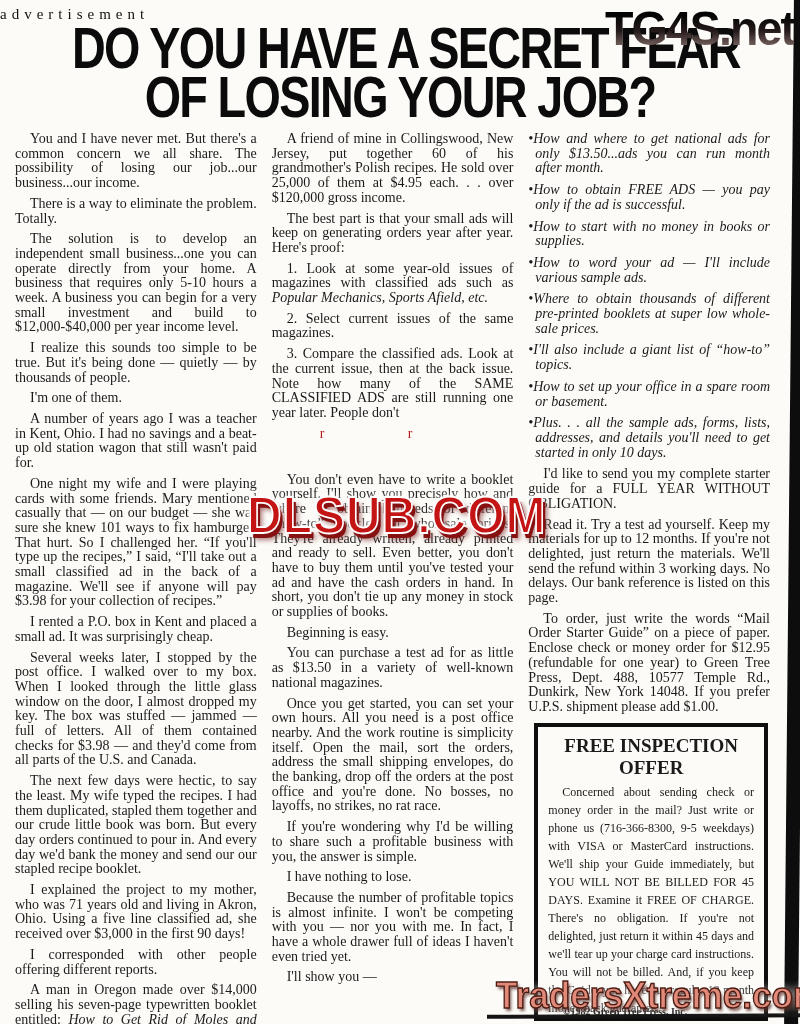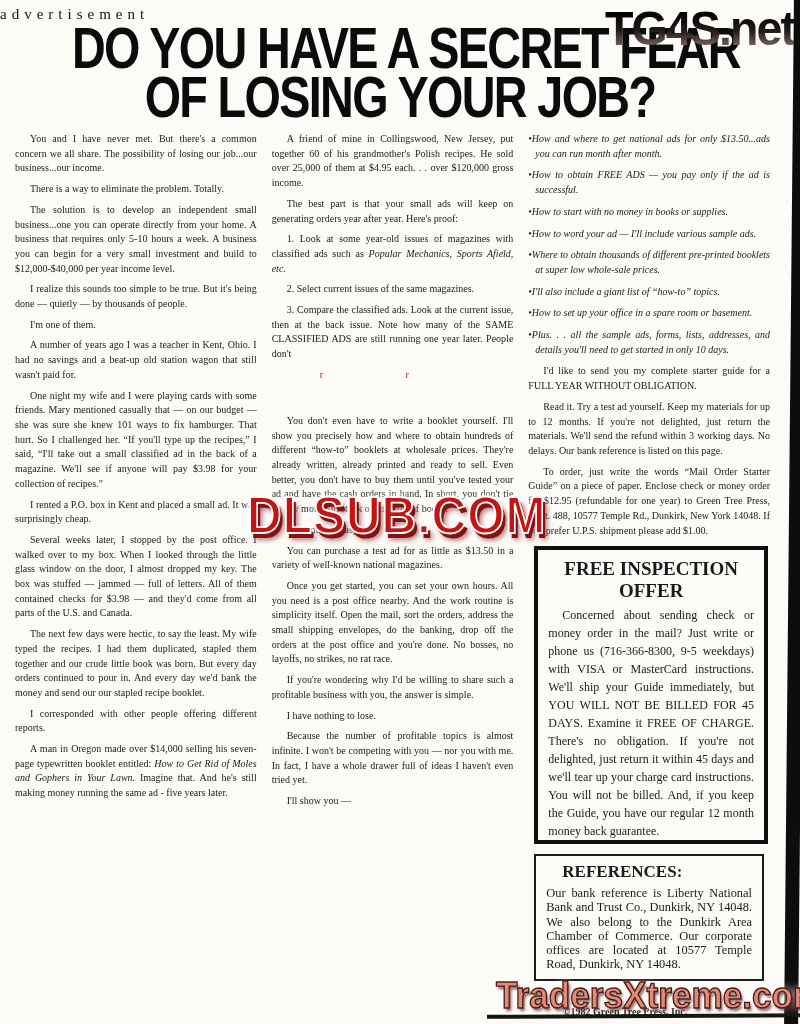--- a/index.html
+++ b/index.html
@@ -38,21 +38,21 @@
     gap:15px;
     padding:10px 30px 0 15px;
     position:relative;
     z-index:1;
   }
   .col{flex:1;min-width:0;}
   .para{
     margin:0 0 6px 0;
     text-align:justify;
     text-indent:15px;
-    font-size:10px;
+    font-size:14px;
     line-height:14.7px;
   }
   .it{font-style:italic;}
   .bullet{
     font-style:italic;
     text-indent:-7px;
     padding-left:7px;
     margin-bottom:7px;
   }
   .obscured{
@@ -178,20 +178,21 @@
       <p class="para"><span>You and I have never met. But there's a common concern we all share. The possibility of losing our job...our business...our income.</span></p>
       <p class="para"><span>There is a way to eliminate the problem. Totally.</span></p>
       <p class="para"><span>The solution is to develop an independent small business...one you can operate directly from your home. A business that requires only 5-10 hours a week. A business you can begin for a very small investment and build to $12,000-$40,000 per year income level.</span></p>
       <p class="para"><span>I realize this sounds too simple to be true. But it's being done — quietly — by thousands of people.</span></p>
       <p class="para"><span>I'm one of them.</span></p>
       <p class="para"><span>A number of years ago I was a teacher in Kent, Ohio. I had no savings and a beat-up old station wagon that still wasn't paid for.</span></p>
       <p class="para"><span>One night my wife and I were playing cards with some friends. Mary mentioned casually that — on our budget — she was sure she knew 101 ways to fix hamburger. That hurt. So I challenged her. “If you'll type up the recipes,” I said, “I'll take out a small classified ad in the back of a magazine. We'll see if anyone will pay $3.98 for your collection of recipes.”</span></p>
       <p class="para"><span>I rented a P.O. box in Kent and placed a small ad. It was surprisingly cheap.</span></p>
       <p class="para"><span>Several weeks later, I stopped by the post office. I walked over to my box. When I looked through the little glass window on the door, I almost dropped my key. The box was stuffed — jammed — full of letters. All of them contained checks for $3.98 — and they'd come from all parts of the U.S. and Canada.</span></p>
       <p class="para"><span>The next few days were hectic, to say the least. My wife typed the recipes. I had them duplicated, stapled them together and our crude little book was born. But every day orders continued to pour in. And every day we'd bank the money and send our our stapled recipe booklet.</span></p>
+      <p class="para"><span>I explained the project to my mother, who was 71 years old and living in Akron, Ohio. Using a five line classified ad, she received over $3,000 in the first 90 days!</span></p>
       <p class="para"><span>I corresponded with other people offering different reports.</span></p>
       <p class="para"><span>A man in Oregon made over $14,000 selling his seven-page typewritten booklet entitled: </span><span class="it">How to Get Rid of Moles and Gophers in Your Lawn.</span><span> Imagine that. And he's still making money running the same ad - five years later.</span></p>
     </div>
   <div class="col">
       <p class="para"><span>A friend of mine in Collingswood, New Jersey, put together 60 of his grandmother's Polish recipes. He sold over 25,000 of them at $4.95 each. . . over $120,000 gross income.</span></p>
       <p class="para"><span>The best part is that your small ads will keep on generating orders year after year. Here's proof:</span></p>
       <p class="para"><span>1. Look at some year-old issues of magazines with classified ads such as </span><span class="it">Popular Mechanics, Sports Afield, etc.</span></p>
       <p class="para"><span>2. Select current issues of the same magazines.</span></p>
       <p class="para"><span>3. Compare the classified ads. Look at the current issue, then at the back issue. Note how many of the SAME CLASSIFIED ADS are still running one year later. People don't</span></p>
       <p class="para obscured"><span>r r</span></p>

